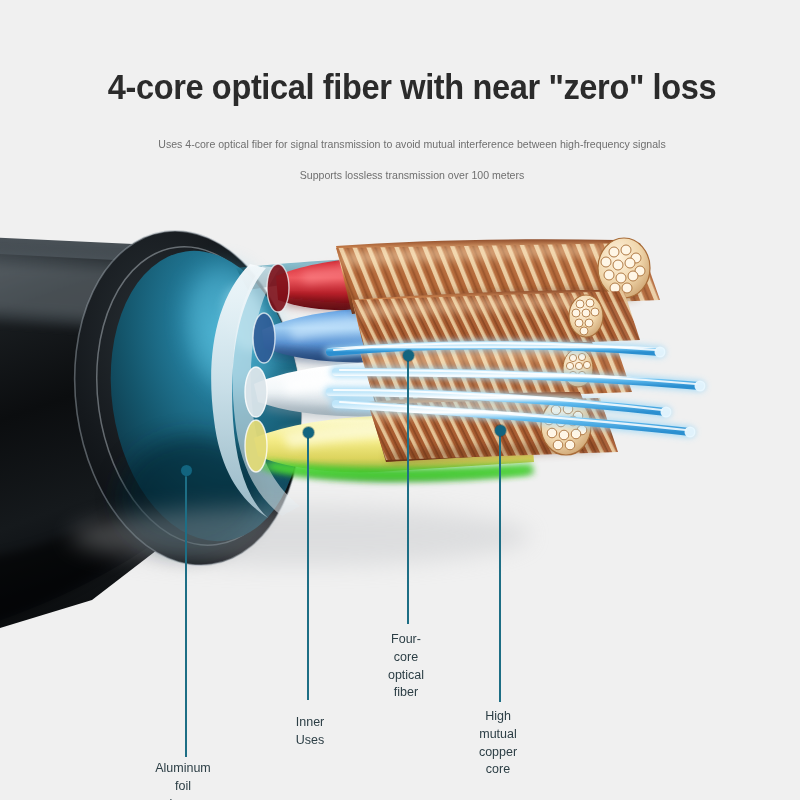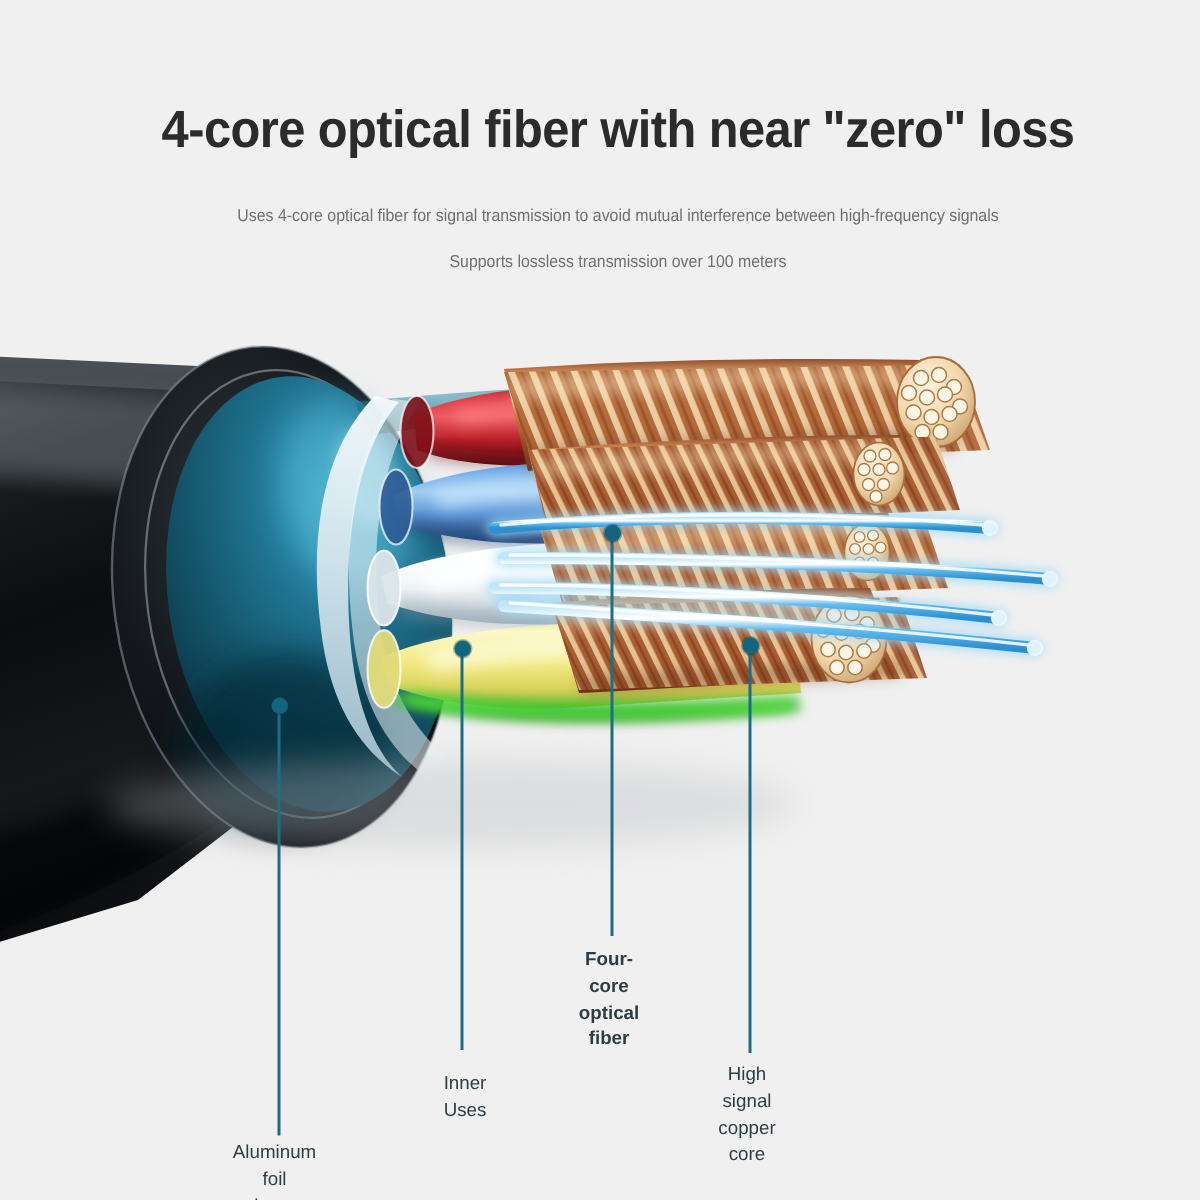--- a/index.html
+++ b/index.html
@@ -393,24 +393,24 @@
 layer</div>
       </div>
       <div class="callout">
         <div class="lead" style="left: 308px; top: 432px; height: 268px; background: rgb(29, 110, 133);"></div>
         <div class="dot" style="left: 308px; top: 432px; background: rgb(18, 100, 127);"></div>
         <div class="clabel" style="left: 310px; top: 714px;">Inner Uses</div>
       </div>
       <div class="callout">
         <div class="lead" style="left: 408px; top: 355px; height: 269px; background: rgb(29, 110, 133);"></div>
         <div class="dot" style="left: 408px; top: 355px; background: rgb(18, 100, 127);"></div>
-        <div class="clabel" style="left: 406px; top: 631px; font-weight: bold;">Four-core optical
+        <div class="clabel" style="left: 406px; top: 631px;">Four-core optical
 fiber</div>
       </div>
       <div class="callout">
         <div class="lead" style="left: 500px; top: 430px; height: 272px; background: rgb(29, 110, 133);"></div>
         <div class="dot" style="left: 500px; top: 430px; background: rgb(18, 100, 127);"></div>
-        <div class="clabel" style="left: 498px; top: 708px;">High signal copper
+        <div class="clabel" style="left: 498px; top: 708px;">High mutual copper
 core</div>
       </div>
     </div>
 
 </div>
 
 </body></html>

